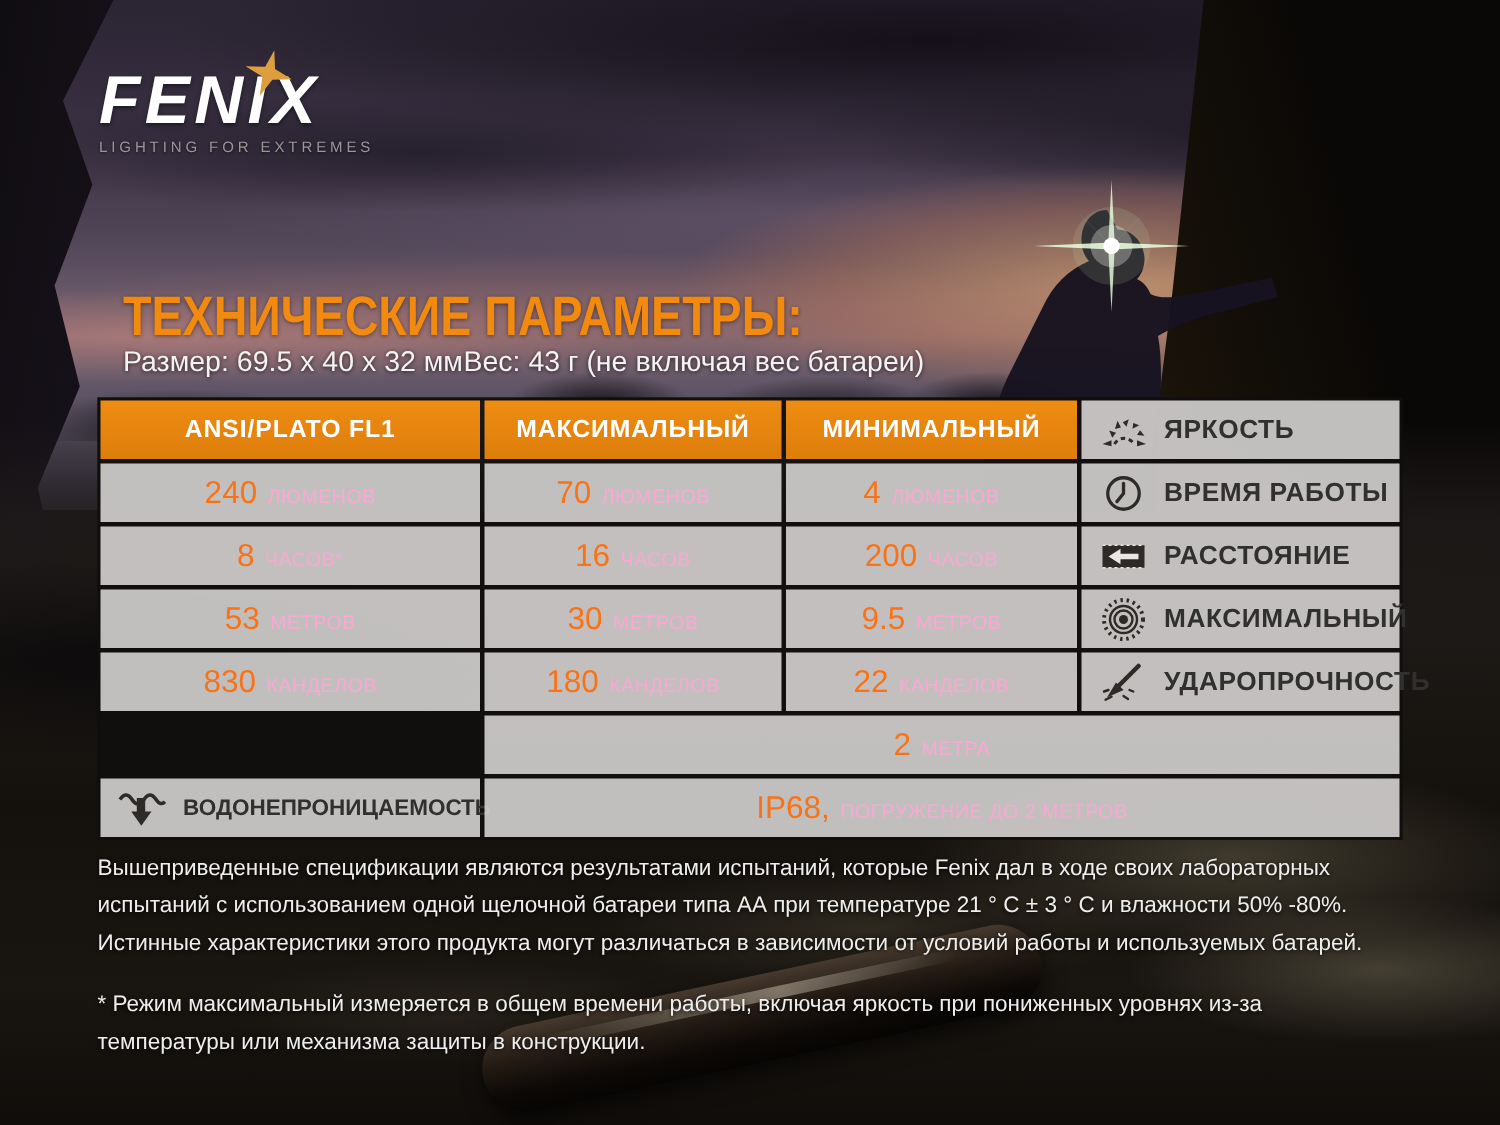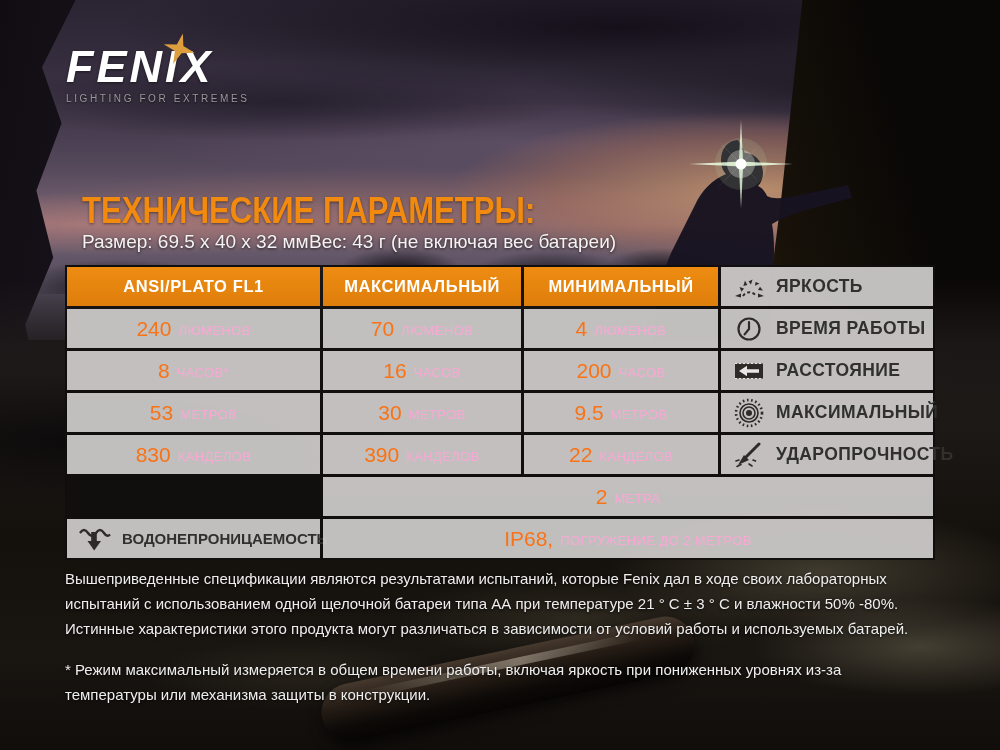--- a/index.html
+++ b/index.html
@@ -224,21 +224,21 @@
           <circle cx="15" cy="15" r="3" fill="#2e2a27"></circle>
         </svg>
       </span>
       <span class="lbl">МАКСИМАЛЬНЫЙ</span>
     </div>
     <div class="tv">
       <span class="num">830</span>
       <span class="unit">КАНДЕЛОВ</span>
     </div>
     <div class="tv">
-      <span class="num">390</span>
+      <span class="num">180</span>
       <span class="unit">КАНДЕЛОВ</span>
     </div>
     <div class="tv">
       <span class="num">22</span>
       <span class="unit">КАНДЕЛОВ</span>
     </div>
 
     <div class="tl">
       <span class="cell-icon">
         <svg width="28" height="26" viewBox="0 0 28 26">

